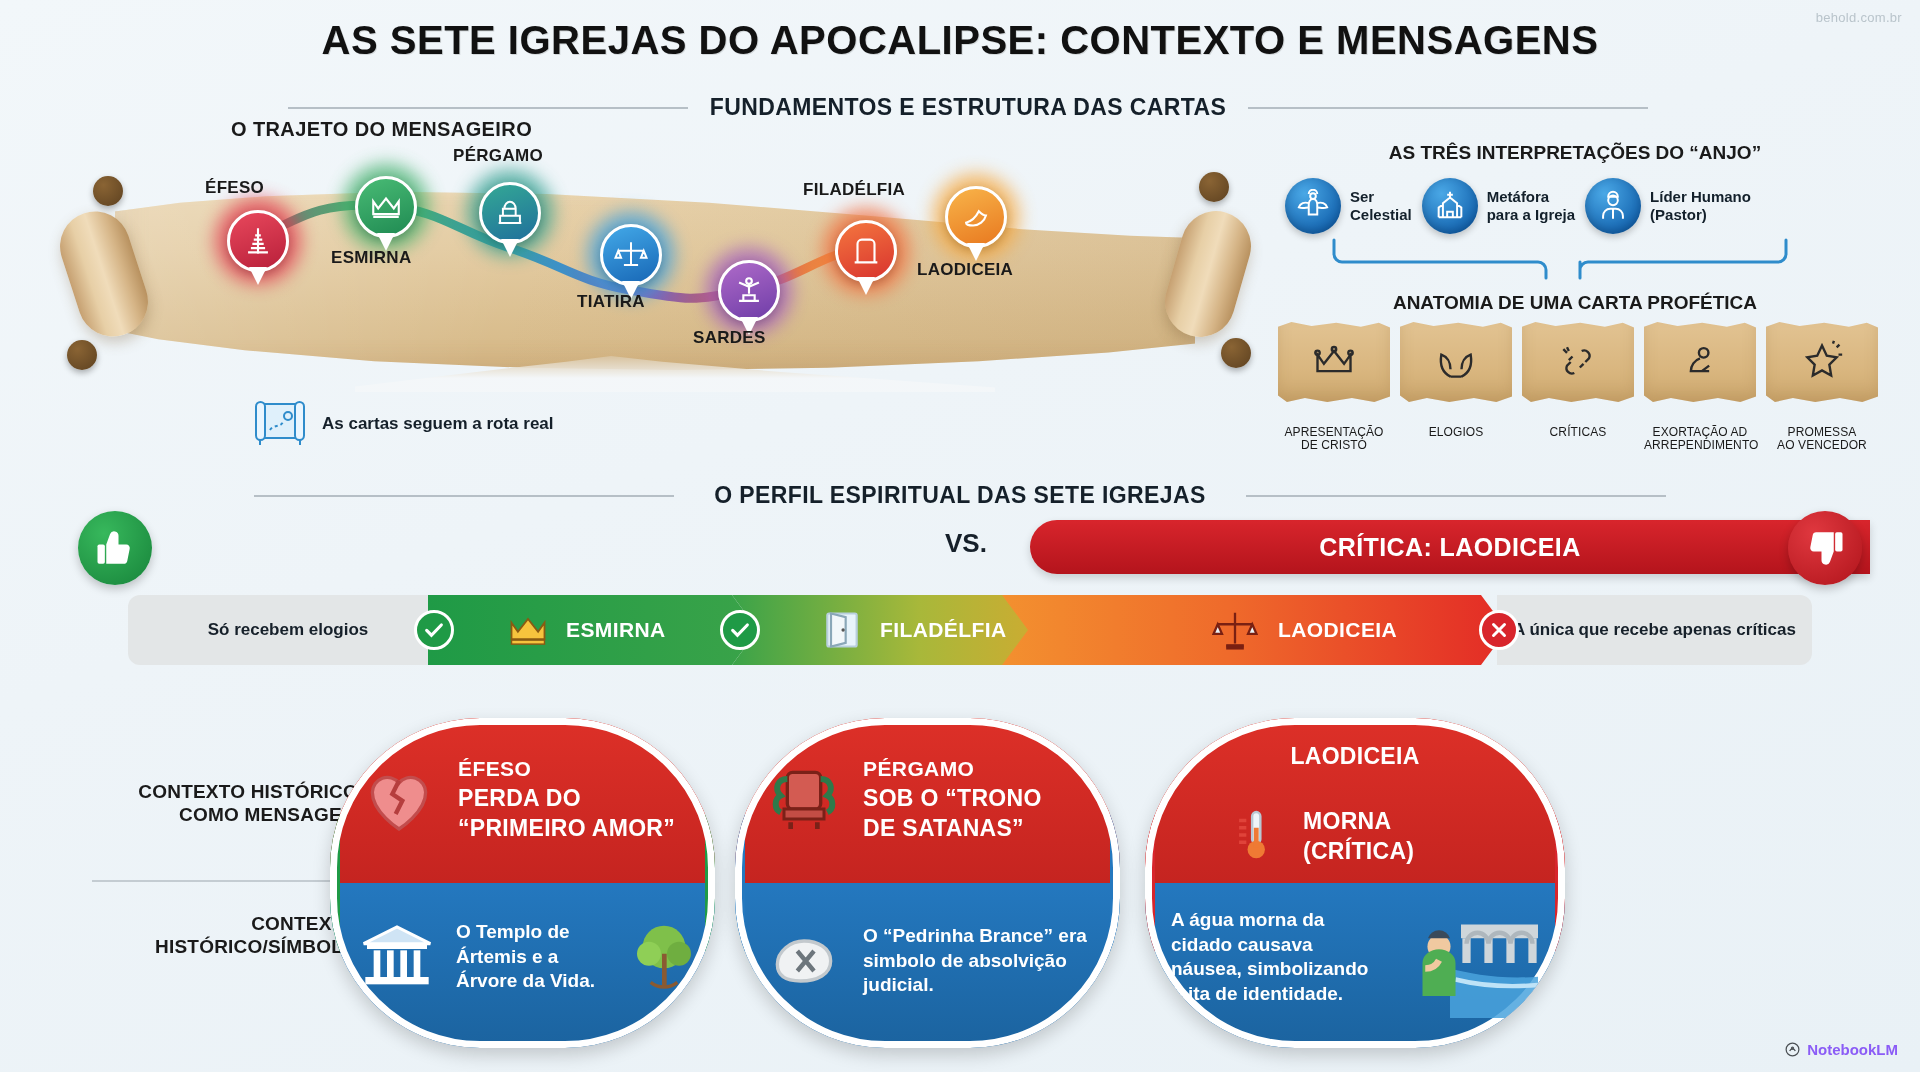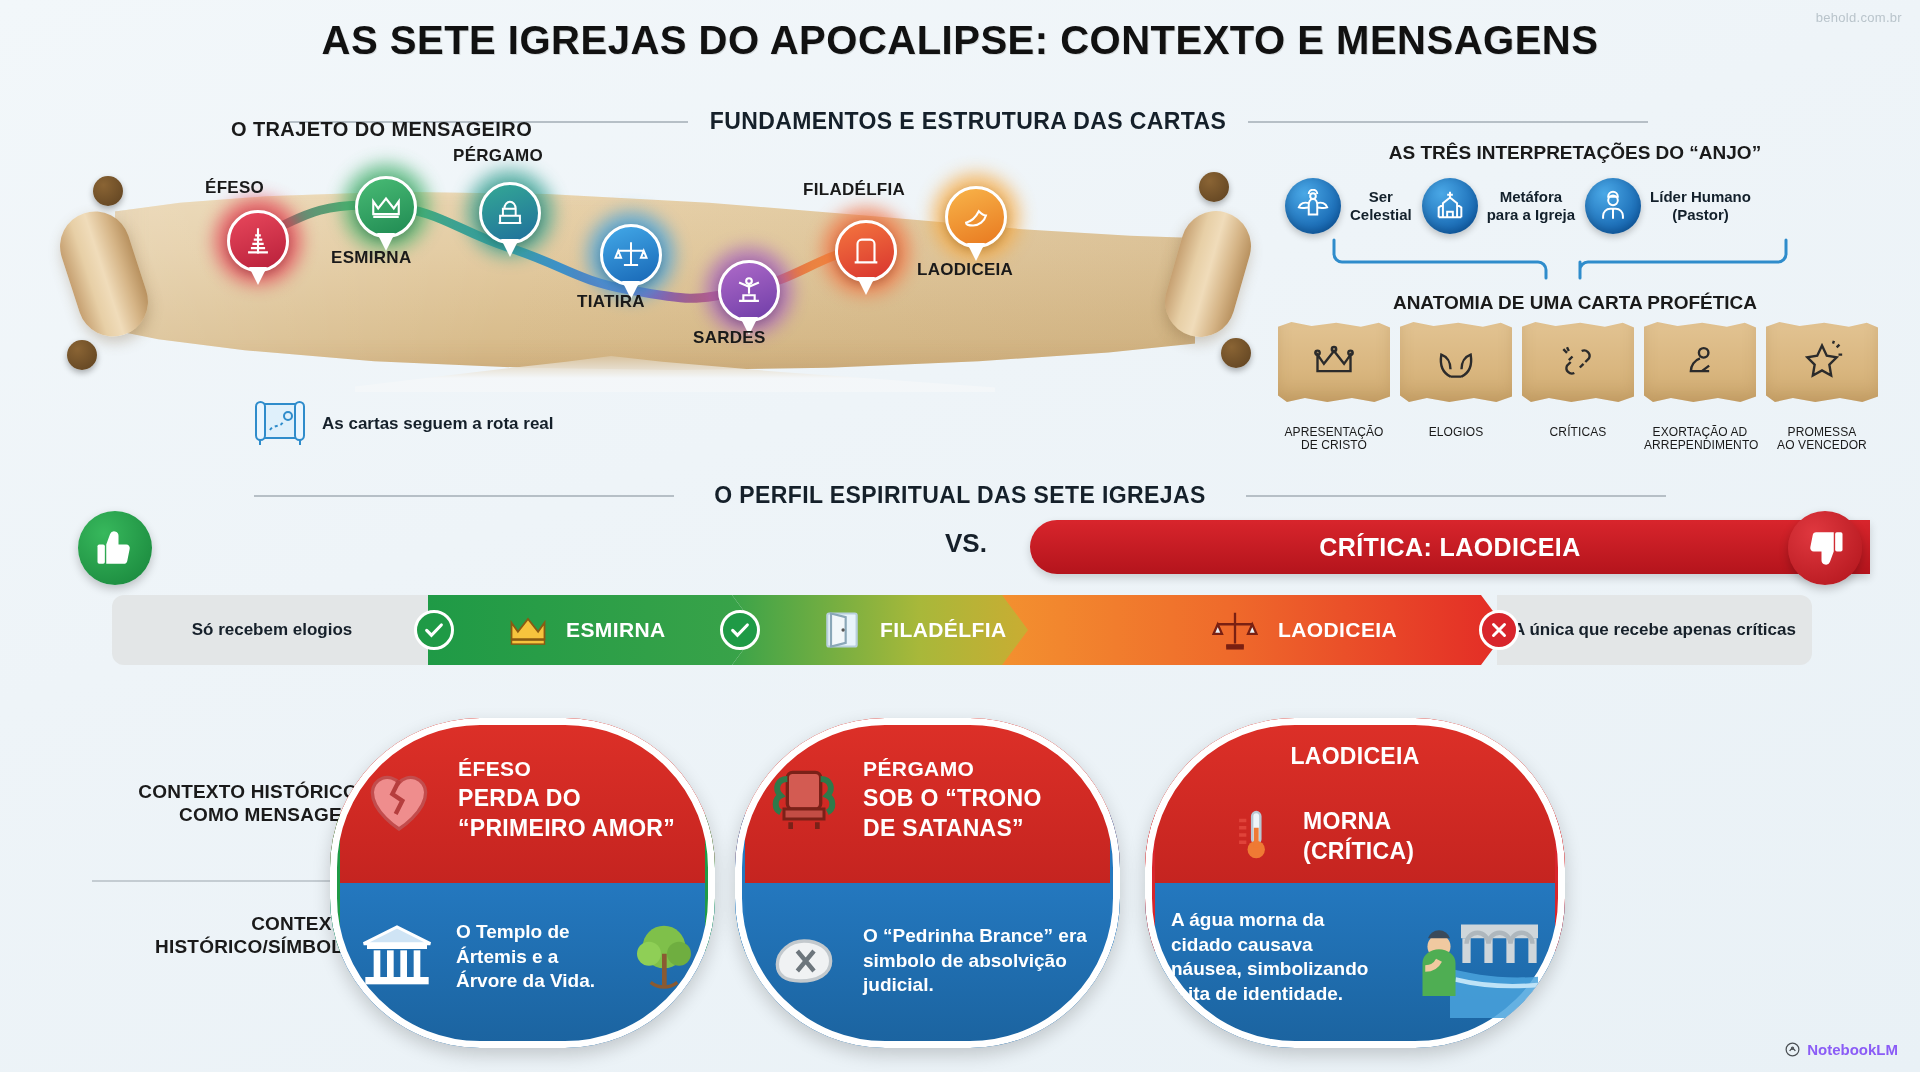--- a/index.html
+++ b/index.html
@@ -15,21 +15,21 @@
   
   .wm-tr { top: 10px; right: 18px; font-size: 13px; color: #b9c4cb; letter-spacing:.3px;}
   .wm-br { bottom: 14px; right: 22px; font-size: 15px; color: #8b5cf6; font-weight: 700; display:flex; align-items:center; gap:6px;}
 
   
   .main-title {
     top: 18px; left: 0; width: 1920px; text-align: center;
     font-size: 40px; font-weight: 800; letter-spacing: .5px; color: #111;
     text-shadow: 1px 1px 0 rgba(0,0,0,.12);
   }
-  .rule-head { top: 108px; left: 0; width: 1920px; display:flex; align-items:center; justify-content:center; gap:22px;padding-left:16px; }
+  .rule-head { top: 94px; left: 0; width: 1920px; display:flex; align-items:center; justify-content:center; gap:22px;padding-left:16px; }
   .rule-head .ln { height:2px; background:#b6bfc6; flex: 0 0 400px; }
   .rule-head .tx { font-size: 23px; font-weight: 800; letter-spacing:.4px; color:#15202a; white-space:nowrap;}
 
   .rule-head2 { top: 482px; left: 0; width: 1920px; display:flex; align-items:center; justify-content:center; gap:40px; }
   .rule-head2 .ln { height:2px; background:#b6bfc6; flex: 0 0 420px; }
   .rule-head2 .tx { font-size: 23px; font-weight: 800; letter-spacing:.4px; color:#15202a; white-space:nowrap;}
 
   
   .scroll-wrap { top: 150px; left: 55px; width: 1200px; height: 280px; }
   .scroll-body {
@@ -93,21 +93,21 @@
   .rc-title1 { top: 142px; left: 1290px; width: 570px; text-align:center; font-size: 19px; font-weight: 800; }
   .angels { top: 178px; left: 1285px; width: 580px; display:flex; gap: 10px; }
   .angel { display:flex; align-items:center; gap: 9px; }
   .angel .ic {
     width: 56px; height: 56px; border-radius: 50%;
     background: radial-gradient(circle at 35% 28%, #4aa8e6, #1565b0 75%, #0d4d8c);
     display:flex; align-items:center; justify-content:center;
     box-shadow: 0 3px 7px rgba(0,0,0,.22), inset 0 -3px 8px rgba(0,0,0,.18);
   }
   .angel .ic svg { width: 34px; height: 34px; }
-  .angel .lb { font-size: 15px; font-weight: 800; line-height: 1.18; color:#13202b;text-align:center; }
+  .angel .lb { font-size: 15px; font-weight: 800; line-height: 1.18; color:#13202b; }
 
   .brace { top: 238px; left: 1300px; width: 560px; height: 42px; }
 
   .rc-title2 { top: 292px; left: 1280px; width: 590px; text-align:center; font-size: 19px; font-weight: 800; }
   .anatomy { top: 322px; left: 1278px; width: 600px; display:flex; justify-content:space-between; }
   .an-card { width: 112px; }
   .an-scroll {
     position:relative; height: 80px;
     background: linear-gradient(180deg,#e2c392, #d9b67f 60%, #cda86e);
     clip-path: polygon(0% 6%, 12% 0%, 30% 5%, 52% 1%, 74% 6%, 90% 1%, 100% 7%, 100% 93%, 86% 100%, 66% 95%, 44% 100%, 24% 95%, 8% 100%, 0% 92%);
@@ -144,21 +144,21 @@
   .thumb-dn { left: 1788px; top: -9px; background: radial-gradient(circle at 35% 30%, #e0383f, #b0141b); }
   .thumb svg { width: 42px; height: 42px; }
   .vs { position:absolute; left: 945px; top: 8px; font-size: 26px; font-weight: 800; color:#16202a; }
 
   
   .strip { top: 595px; left: 112px; width: 1700px; height: 84px; }
   .chip-gray {
     position:absolute; height: 70px; background: #e3e6e7; display:flex; align-items:center; justify-content:center;
     color:#16202a; font-size: 17px; font-weight: 800; text-align:center; line-height:1.2;
   }
-  .chip-gray.l { left:0; width: 320px; border-radius: 12px 0 0 12px; }
+  .chip-gray.l { left:16px; width: 320px; border-radius: 12px 0 0 12px; }
   .chip-gray.r { left: 1385px; width: 315px; border-radius: 0 12px 12px 0; padding: 0 12px; }
   .chev {
     position:absolute; height: 70px; display:flex; align-items:center;
     clip-path: polygon(0 0, calc(100% - 26px) 0, 100% 50%, calc(100% - 26px) 100%, 0 100%);
   }
   .chev.notch { clip-path: polygon(0 0, calc(100% - 26px) 0, 100% 50%, calc(100% - 26px) 100%, 0 100%, 26px 50%); }
   .chev .nm { color:#fff; font-size: 21px; font-weight: 800; letter-spacing:.4px; }
   .mark {
     position:absolute; width: 40px; height: 40px; border-radius:50%; border: 3px solid #fff;
     display:flex; align-items:center; justify-content:center; z-index: 5;

